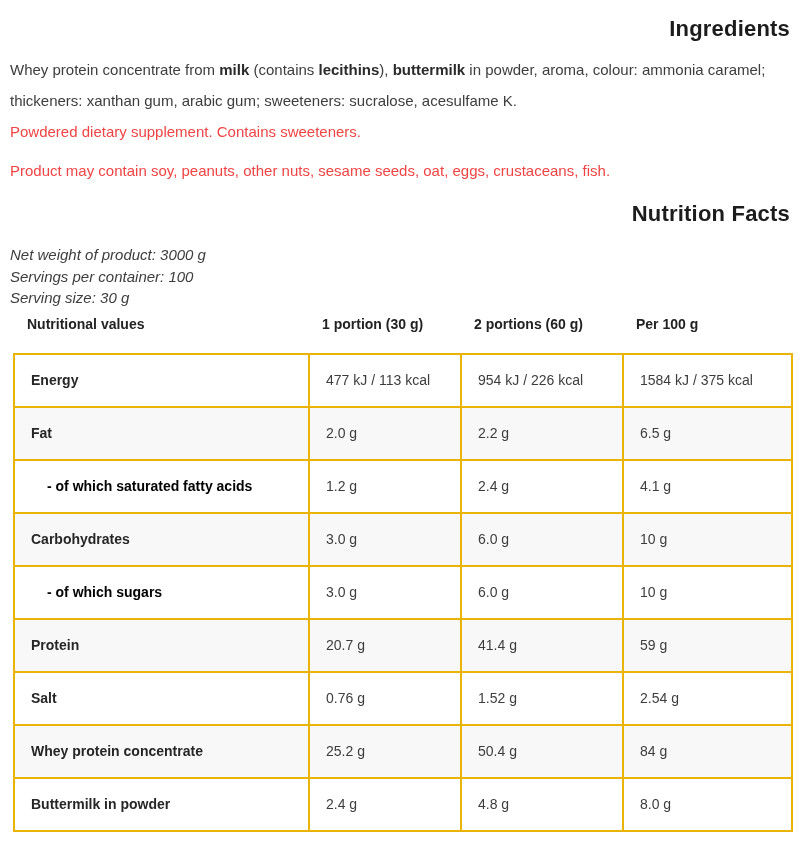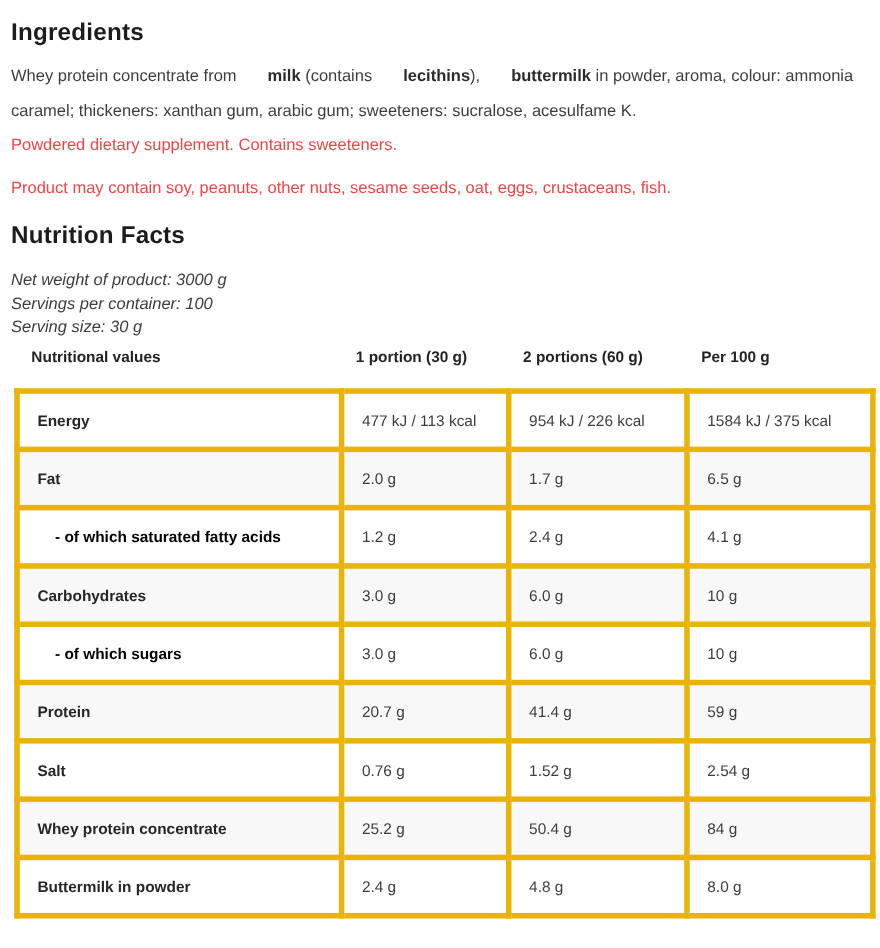--- a/index.html
+++ b/index.html
@@ -11,30 +11,31 @@
     font-family: "Liberation Sans", sans-serif;
     color: #3d3d3d;
     padding: 14px 10px 0 10px;
   }
   .section-heading {
     font-size: 22px;
     line-height: 30px;
     font-weight: 700;
     color: #1c1c1c;
     letter-spacing: 0.2px;
+    text-align: right;
   }
   .ingredients-heading { margin-bottom: 10px; }
   .desc {
     font-size: 15px;
     line-height: 31px;
     color: #3d3d3d;
     max-width: 778px;
     margin-bottom: 5px;
   }
-  .desc .b { font-weight: 700; color: #2b2b2b; margin-left: 24px; }
+  .desc .b { font-weight: 700; color: #2b2b2b; }
   .note {
     font-size: 15px;
     line-height: 21px;
     color: #ef4444;
     margin-bottom: 18px;
   }
   .nutrition-heading { margin-top: 17px; margin-bottom: 15px; }
   .meta-line {
     font-size: 15px;
     line-height: 21.5px;
@@ -58,21 +59,21 @@
     background: transparent;
     text-align: left;
     font-weight: 700;
     color: #222222;
     font-size: 14px;
     line-height: 14px;
     padding: 8px 16px 22px 13px;
     white-space: nowrap;
   }
   .nutrition-table td {
-    border: 5px solid #eab308;
+    border: 2px solid #eab308;
     height: 53px;
     vertical-align: middle;
     padding: 0 16px;
     color: #3d3d3d;
     background: #ffffff;
   }
   .nutrition-table tr.alt td { background: #f8f8f8; }
   .nutrition-table td.label-cell { font-weight: 700; color: #262626; }
   .nutrition-table td.label-cell.sub { font-weight: 700; color: #000000; padding-left: 32px; }
 </style>
@@ -118,21 +119,21 @@
       <tbody>
           <tr>
             <td class="label-cell">Energy</td>
             <td>477 kJ / 113 kcal</td>
             <td>954 kJ / 226 kcal</td>
             <td>1584 kJ / 375 kcal</td>
           </tr>
           <tr class="alt">
             <td class="label-cell">Fat</td>
             <td>2.0 g</td>
-            <td>1.7 g</td>
+            <td>2.2 g</td>
             <td>6.5 g</td>
           </tr>
           <tr>
             <td class="label-cell sub">- of which saturated fatty acids</td>
             <td>1.2 g</td>
             <td>2.4 g</td>
             <td>4.1 g</td>
           </tr>
           <tr class="alt">
             <td class="label-cell">Carbohydrates</td>

